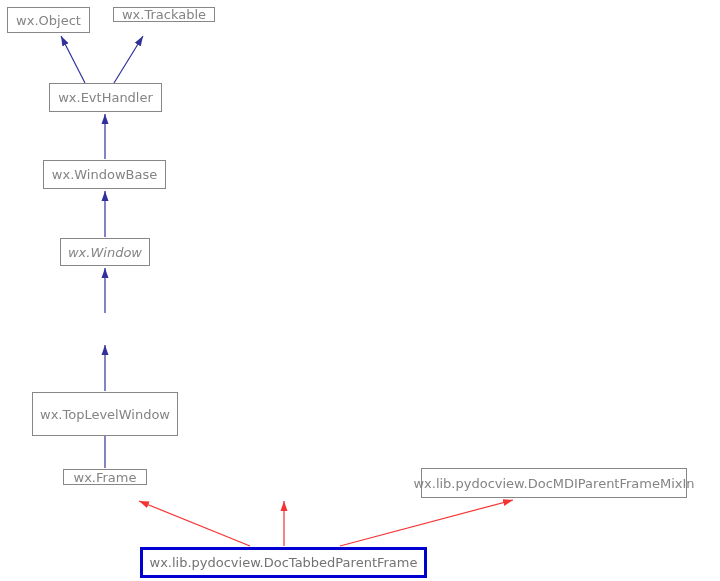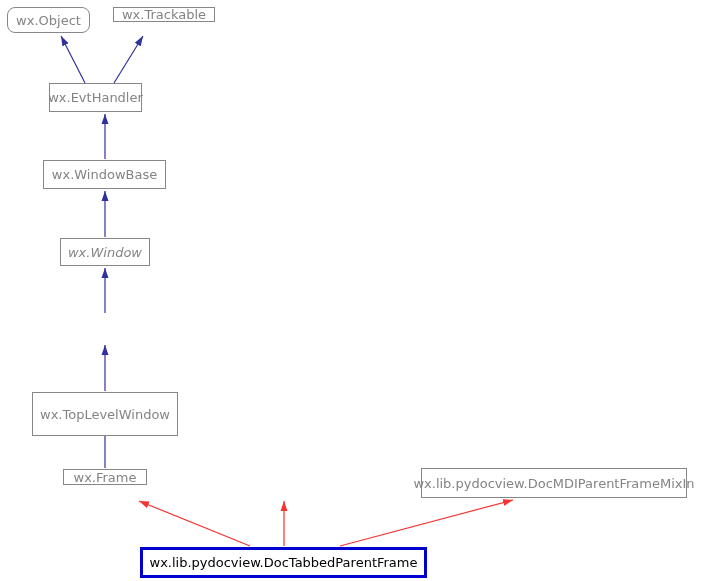--- a/index.html
+++ b/index.html
@@ -27,21 +27,21 @@
     font-size: 13px;
     line-height: 1;
     display: flex;
     align-items: center;
     justify-content: center;
     white-space: nowrap;
     cursor: pointer;
   }
   .node.current {
     border: 3px solid #0000d0;
-    color: #000000;
+    color: #737373;
     cursor: default;
   }
 </style>
 </head>
 <body>
 
 <div class="canvas">
 
   <svg class="edges" width="720" height="581" viewBox="0 0 720 581" xmlns="http://www.w3.org/2000/svg">
     <defs>
@@ -59,25 +59,25 @@
     <line class="edge" x1="105" y1="237" x2="105" y2="191" marker-end="url(#arrow-blue)" stroke="#31319a"></line>
     <line class="edge" x1="105" y1="313" x2="105" y2="268" marker-end="url(#arrow-blue)" stroke="#31319a"></line>
     <line class="edge" x1="105" y1="391" x2="105" y2="345" marker-end="url(#arrow-blue)" stroke="#31319a"></line>
     <line class="edge" x1="105" y1="468" x2="105" y2="422" marker-end="url(#arrow-blue)" stroke="#31319a"></line>
 
     <line class="edge" x1="250" y1="546" x2="139" y2="501" marker-end="url(#arrow-red)" stroke="#f53333"></line>
     <line class="edge" x1="284" y1="546" x2="284" y2="501" marker-end="url(#arrow-red)" stroke="#f53333"></line>
     <line class="edge" x1="340" y1="546" x2="513" y2="500" marker-end="url(#arrow-red)" stroke="#f53333"></line>
   </svg>
 
-  <div class="node" style="left:7px;   top:7px;   width:83px;  height:26px;border-radius:8px;">wx.Object</div>
+  <div class="node" style="left:7px;   top:7px;   width:83px;  height:26px;">wx.Object</div>
 
   <div class="node" style="left:113px; top:7px;   width:102px; height:15px;">wx.Trackable</div>
 
-  <div class="node" style="left:49px;  top:83px;  width:93px; height:29px;">wx.EvtHandler</div>
+  <div class="node" style="left:49px;  top:83px;  width:113px; height:29px;">wx.EvtHandler</div>
 
   <div class="node" style="left:43px;  top:160px; width:123px; height:29px;">wx.WindowBase</div>
 
   <div class="node" style="left:60px;  top:238px; width:90px;  height:28px;font-style:italic;">wx.Window</div>
 
 
   <div class="node" style="left:32px;  top:392px; width:146px; height:44px;">wx.TopLevelWindow</div>
 
   <div class="node" style="left:63px;  top:469px; width:84px;  height:16px;">wx.Frame</div>
 

